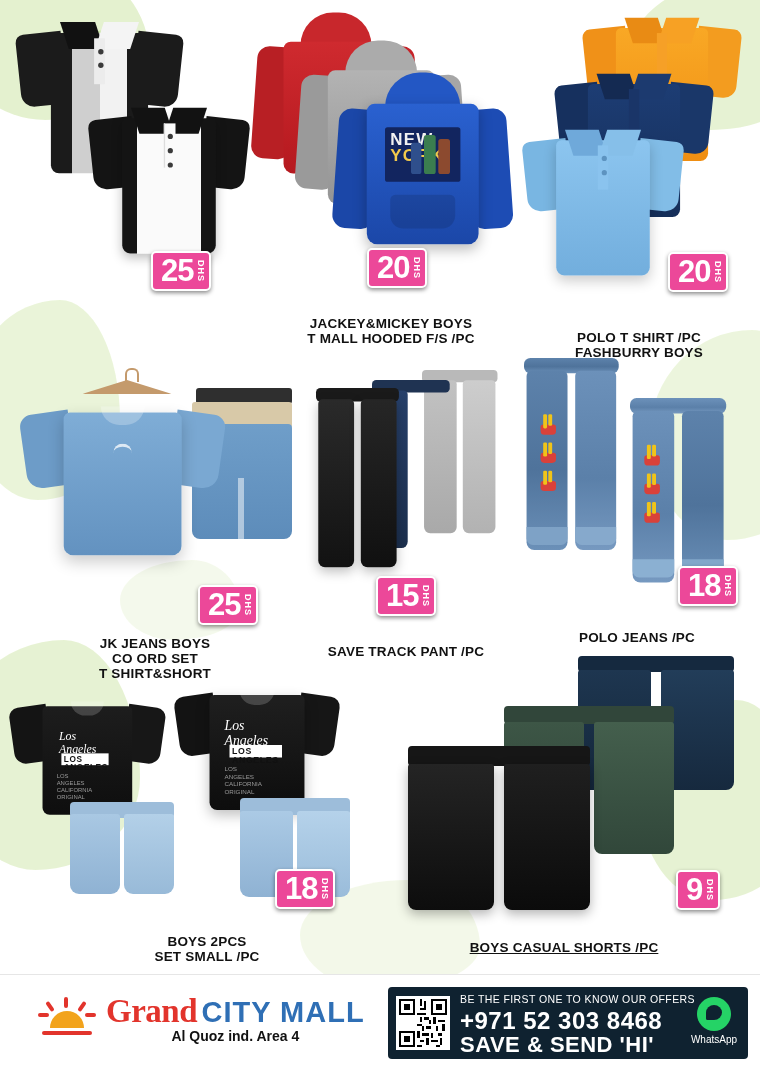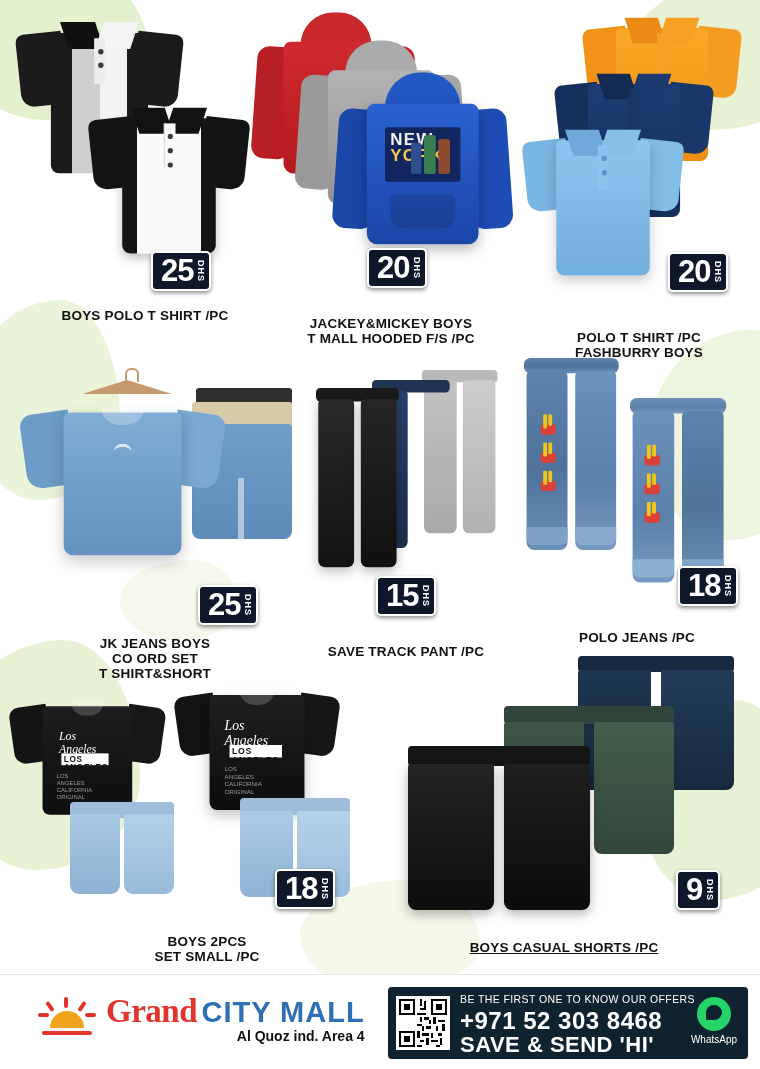--- a/index.html
+++ b/index.html
@@ -21,21 +21,21 @@
 
   .cell{position:absolute;}
   .caption{
     text-align:center;font-weight:bold;font-size:13.5px;color:#111;
     line-height:15px;letter-spacing:.2px;
   }
 
   
   .price{
     position:absolute;display:flex;align-items:stretch;
-    background:#0f172a;border:2px solid #ffffff;border-radius:5px;
+    background:#ec4899;border:2px solid #ffffff;border-radius:5px;
     box-shadow:0 2px 4px rgba(0,0,0,.45);
     padding:2px 4px 2px 8px;
   }
   .price .amt{
     color:#fff;font-weight:bold;font-size:31px;line-height:32px;
     letter-spacing:-1px;font-family:"Liberation Sans", sans-serif;
   }
   .price .dhs{
     color:#fff;font-size:9px;font-weight:bold;line-height:9px;
     writing-mode:vertical-rl;text-align:center;
@@ -97,21 +97,21 @@
   .fries b:nth-child(3){left:7px;height:9px;}
 
   
   .footer{position:absolute;left:0;bottom:0;width:760px;height:94px;background:#fff;border-top:1px solid #e6e6e6;}
   .sun{position:absolute;left:38px;top:22px;width:58px;height:44px;}
   .sun .core{position:absolute;left:12px;top:14px;width:34px;height:17px;background:#f2a31c;border-radius:17px 17px 0 0;}
   .sun .ray{position:absolute;background:#e2342c;border-radius:2px;}
   .brand{position:absolute;left:106px;top:18px;}
   .brand .g1{font-size:33px;font-weight:bold;color:#e2342c;letter-spacing:-.5px;font-family:"Liberation Serif",serif;}
   .brand .g2{font-size:29px;font-weight:bold;color:#2f6fb5;letter-spacing:1px;}
-  .brand .addr{font-size:14px;color:#111;text-align:right;margin-top:-2px;font-weight:bold;}
+  .brand .addr{font-size:14px;color:#111;text-align:center;margin-top:-2px;font-weight:bold;}
   .promo{position:absolute;left:388px;top:12px;width:360px;height:72px;background:#0f2230;border-radius:4px;}
   .qr{position:absolute;left:8px;top:9px;width:54px;height:54px;background:#fff;padding:3px;box-sizing:border-box;}
   .qr svg{display:block;}
   .promo .l1{position:absolute;left:72px;top:6px;color:#fff;font-size:10.5px;letter-spacing:.4px;}
   .promo .l2{position:absolute;left:72px;top:20px;color:#fff;font-size:24px;font-weight:bold;letter-spacing:.5px;}
   .promo .l3{position:absolute;left:72px;top:45px;color:#fff;font-size:22px;font-weight:bold;letter-spacing:.5px;}
   .wa{position:absolute;right:6px;top:10px;width:56px;text-align:center;}
   .wa .circ{width:34px;height:34px;border-radius:50%;background:#25d366;margin:0 auto;position:relative;}
   .wa .circ:after{content:"";position:absolute;left:9px;top:8px;width:16px;height:15px;border-radius:50% 50% 50% 10%;background:#0f2230;}
   .wa .lbl{color:#fff;font-size:10px;margin-top:3px;}
@@ -157,21 +157,20 @@
         <div class="placket" style="background:#fafafa;border-left:1px solid #ddd;"></div>
         <div class="btn" style="left:49px;top:26px;"></div>
         <div class="btn" style="left:49px;top:37px;"></div>
         <div class="btn" style="left:49px;top:48px;"></div>
       </div>
       <div class="price" style="left:131px;top:243px;">
         <span class="amt">25</span>
         <span class="dhs">DHS</span>
       </div>
     </div>
-    <div class="caption" style="position:absolute;left:0;top:300px;width:250px;">BOYS POLO T SHIRT /PC</div>
   </div>
 
   <div class="cell" style="left:262px;top:0px;width:258px;height:355px;">
     <div class="g" style="left:0;top:0;width:258px;height:310px;">
 
       <div class="hood" style="left:2px;top:10px;transform:scale(1.22);transform-origin:top left;">
         <div class="sleeveL" style="background:#b81f24;"></div>
         <div class="sleeveR" style="background:#c62228;"></div>
         <div class="hd" style="background:#c8272c;"></div>
         <div class="body" style="background:linear-gradient(180deg,#cf2a2f,#b5191f);"></div>

